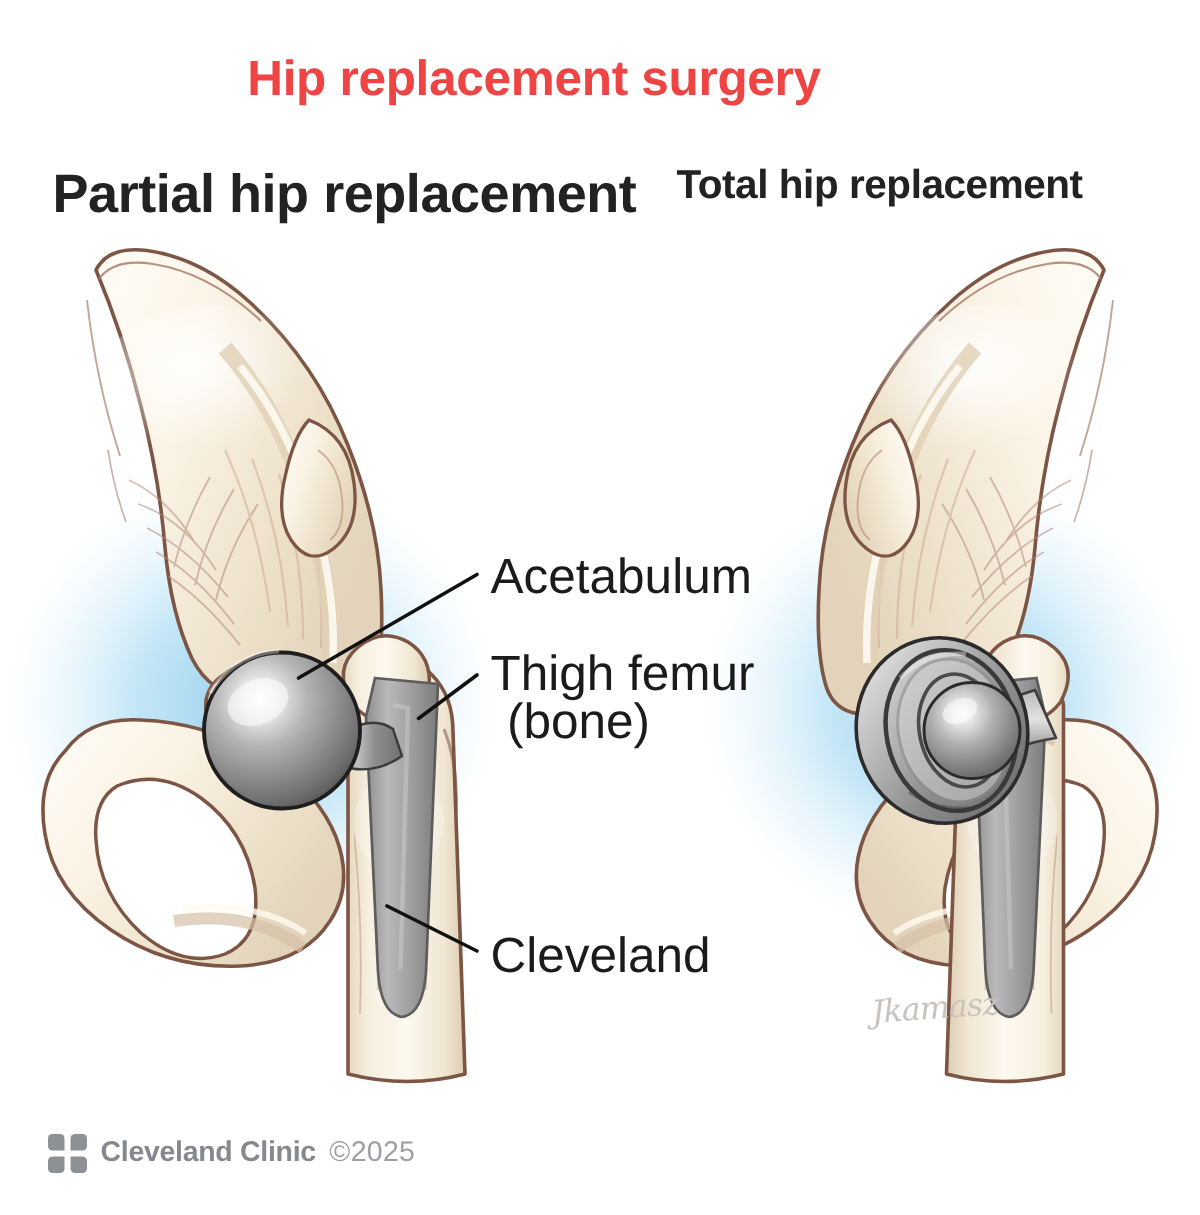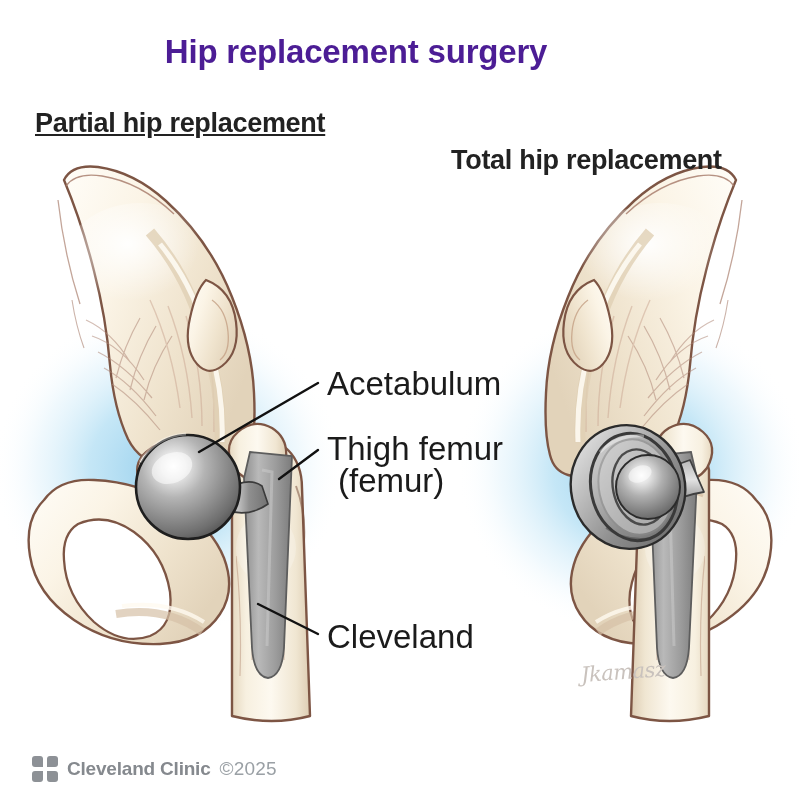--- a/index.html
+++ b/index.html
@@ -12,33 +12,31 @@
     position:relative;
   }
   #figure{
     position:absolute;inset:0;
     width:800px;height:810px;
   }
   .txt{position:absolute;color:#2e2e2e;white-space:pre;}
   #title{
     top:33px;left:0;width:712px;text-align:center;
     font-size:33px;font-weight:600;letter-spacing:-0.2px;
-    color:#4c1d95;
+    color:#ef4444;
   }
   #sub-left{
     top:108px;left:35px;
-    font-size:27px;font-weight:bold;letter-spacing:-0.3px;
+    font-size:36px;font-weight:bold;letter-spacing:-0.3px;
     color:#222222;
-    text-decoration:underline;
   }
   #sub-right{
     top:108px;left:451px;
     font-size:27px;font-weight:bold;letter-spacing:-0.3px;
     color:#222222;
-    margin-top:37px;
   }
   .callout{
     font-size:33px;color:#1b1b1b;font-weight:400;
   }
   #lbl-acetabulum{top:365px;left:327px;}
   #lbl-thigh1{top:430px;left:327px;}
   #lbl-thigh2{top:462px;left:338px;}
   #lbl-prosthesis{top:618px;left:327px;}
 
   
@@ -411,21 +409,21 @@
     <line x1="258" y1="604" x2="318" y2="634"></line>
   </g>
 </svg>
 
 <div class="txt" id="title">Hip replacement surgery</div>
 <div class="txt" id="sub-left">Partial hip replacement</div>
 <div class="txt" id="sub-right">Total hip replacement</div>
 
 <div class="txt callout" id="lbl-acetabulum">Acetabulum</div>
 <div class="txt callout" id="lbl-thigh1">Thigh femur</div>
-<div class="txt callout" id="lbl-thigh2">(femur)</div>
+<div class="txt callout" id="lbl-thigh2">(bone)</div>
 <div class="txt callout" id="lbl-prosthesis">Cleveland</div>
 
 <div id="signature">Jkamasz</div>
 
 <div id="footer">
   <div id="cc-logo">
     <span></span>
       <span></span>
       <span></span>
       <span></span>

